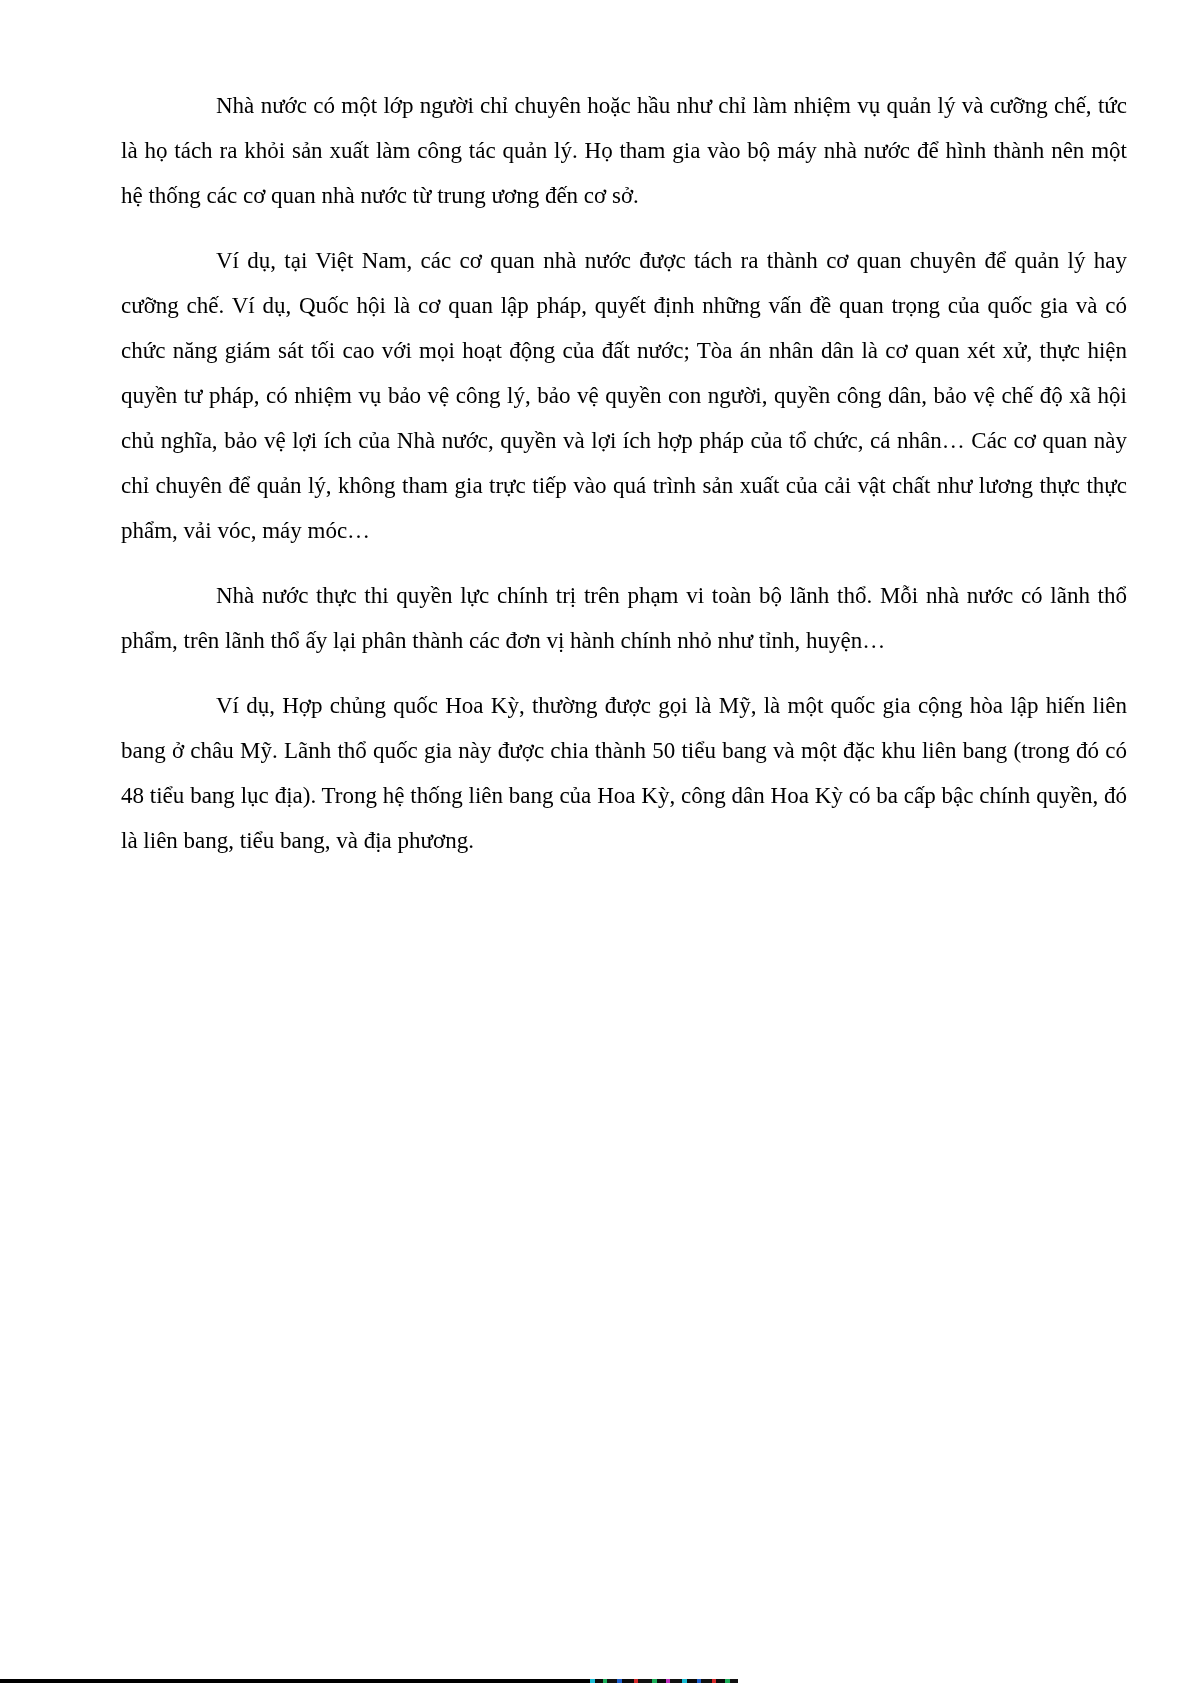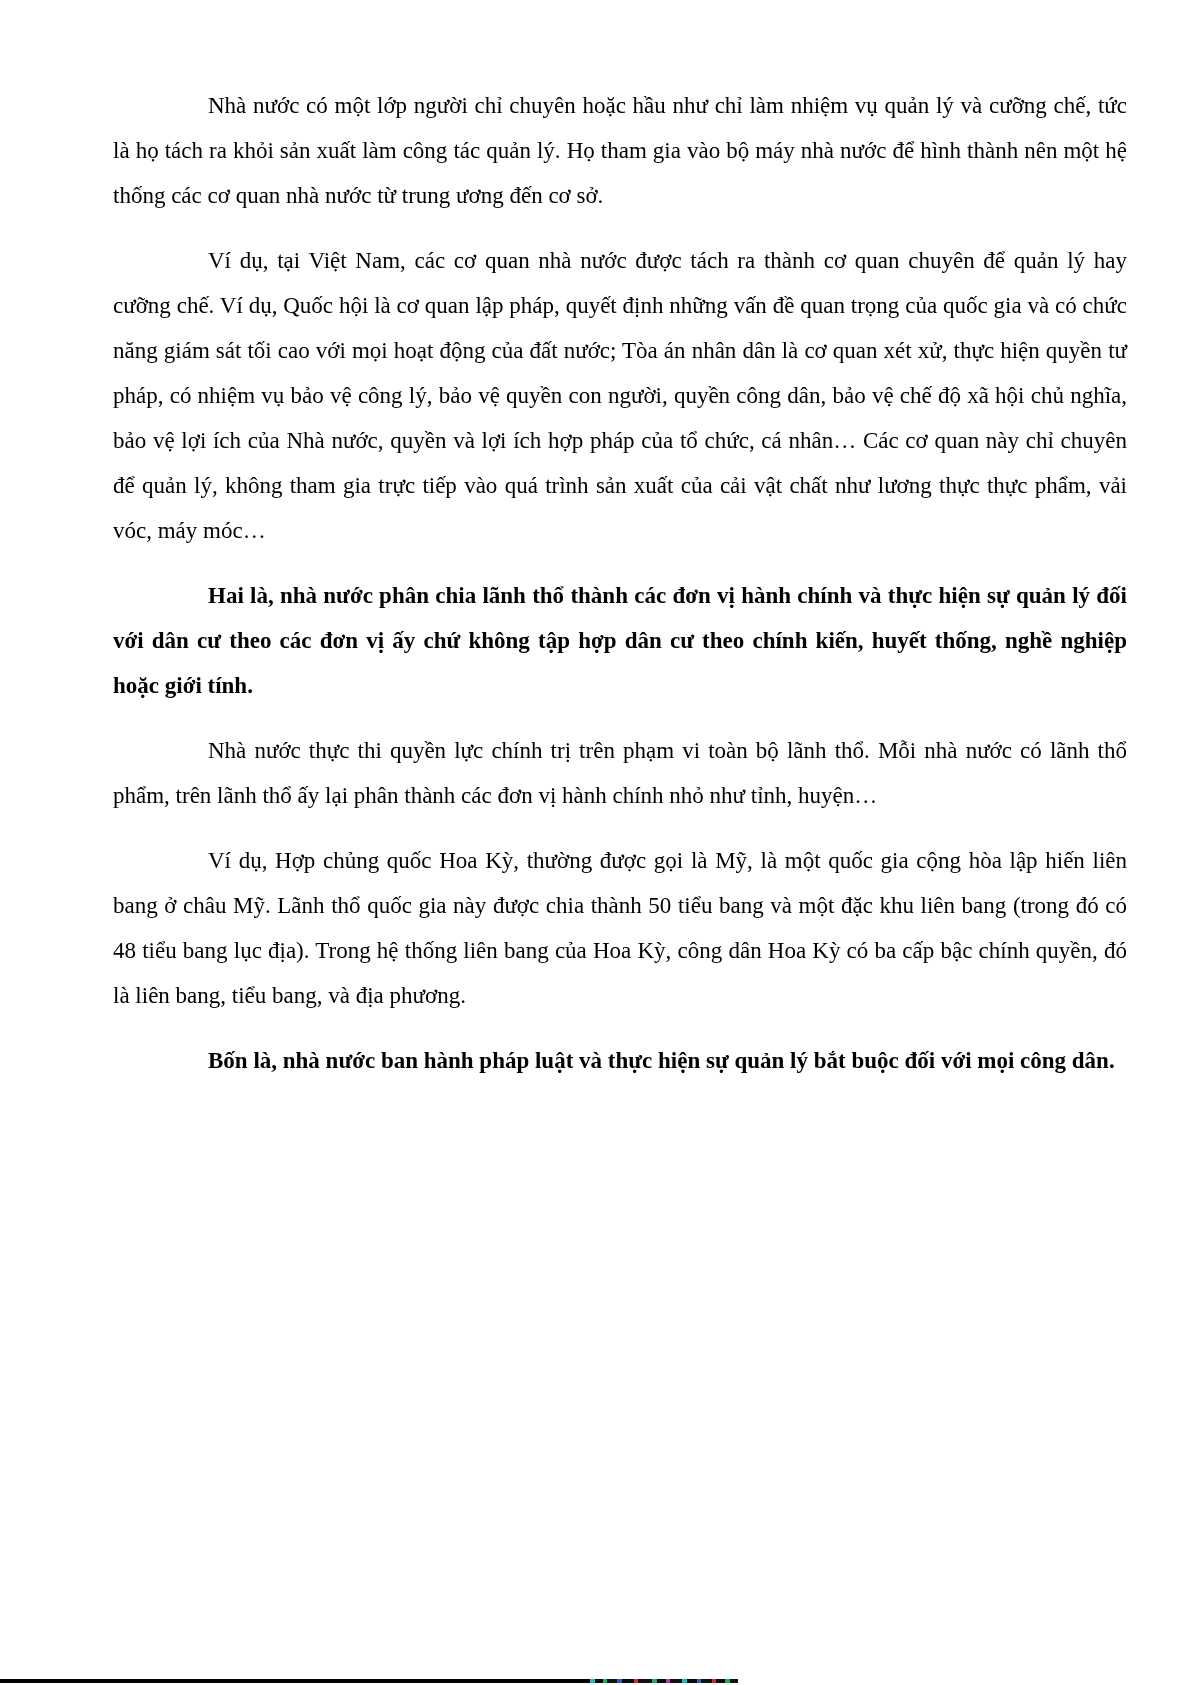--- a/index.html
+++ b/index.html
@@ -15,21 +15,21 @@
     left: 105px;
     top: 83px;
     width: 1022px;
     font-family: "Liberation Serif", serif;
     font-size: 23px;
     line-height: 45px;
     color: #000000;
     text-align: justify;
   }
   p.para {
-    margin: 0 0 20px 8px;
+    margin: 0 0 20px 16px;
     text-indent: 95px;
   }
   p.para.bold {
     font-weight: bold;
   }
   .bottom-edge {
     position: absolute;
     left: 0;
     top: 1679px;
     height: 4px;
@@ -51,24 +51,22 @@
     display: block;
     height: 4px;
   }
 </style>
 </head>
 <body>
 
 <div class="doc-body">
     <p class="para">Nhà nước có một lớp người chỉ chuyên hoặc hầu như chỉ làm nhiệm vụ quản lý và cưỡng chế, tức là họ tách ra khỏi sản xuất làm công tác quản lý. Họ tham gia vào bộ máy nhà nước để hình thành nên một hệ thống các cơ quan nhà nước từ trung ương đến cơ sở.</p>
     <p class="para">Ví dụ, tại Việt Nam, các cơ quan nhà nước được tách ra thành cơ quan chuyên để quản lý hay cưỡng chế. Ví dụ, Quốc hội là cơ quan lập pháp, quyết định những vấn đề quan trọng của quốc gia và có chức năng giám sát tối cao với mọi hoạt động của đất nước; Tòa án nhân dân là cơ quan xét xử, thực hiện quyền tư pháp, có nhiệm vụ bảo vệ công lý, bảo vệ quyền con người, quyền công dân, bảo vệ chế độ xã hội chủ nghĩa, bảo vệ lợi ích của Nhà nước, quyền và lợi ích hợp pháp của tổ chức, cá nhân… Các cơ quan này chỉ chuyên để quản lý, không tham gia trực tiếp vào quá trình sản xuất của cải vật chất như lương thực thực phẩm, vải vóc, máy móc…</p>
-    <p class="para bold">Hai là, nhà nước phân chia lãnh thổ thành các đơn vị hành chính và thực hiện sự quản lý đối với dân cư theo các đơn vị ấy chứ không tập hợp dân cư theo chính kiến, huyết thống, nghề nghiệp hoặc giới tính.</p>
     <p class="para">Nhà nước thực thi quyền lực chính trị trên phạm vi toàn bộ lãnh thổ. Mỗi nhà nước có lãnh thổ phẩm, trên lãnh thổ ấy lại phân thành các đơn vị hành chính nhỏ như tỉnh, huyện…</p>
     <p class="para">Ví dụ, Hợp chủng quốc Hoa Kỳ, thường được gọi là Mỹ, là một quốc gia cộng hòa lập hiến liên bang ở châu Mỹ. Lãnh thổ quốc gia này được chia thành 50 tiểu bang và một đặc khu liên bang (trong đó có 48 tiểu bang lục địa). Trong hệ thống liên bang của Hoa Kỳ, công dân Hoa Kỳ có ba cấp bậc chính quyền, đó là liên bang, tiểu bang, và địa phương.</p>
-    <p class="para bold">Bốn là, nhà nước ban hành pháp luật và thực hiện sự quản lý bắt buộc đối với mọi công dân.</p>
   </div>
 
 <div class="bottom-edge">
   <div class="bar" style="width: 738px; background: rgb(0, 0, 0);"></div>
   <div class="noise" style="left: 590px;">
       <span style="width: 5px; background: rgb(25, 188, 212);"></span>
       <span style="width: 8px; background: rgb(10, 10, 10);"></span>
       <span style="width: 4px; background: rgb(29, 175, 90);"></span>
       <span style="width: 10px; background: rgb(17, 17, 17);"></span>
       <span style="width: 5px; background: rgb(30, 98, 208);"></span>

